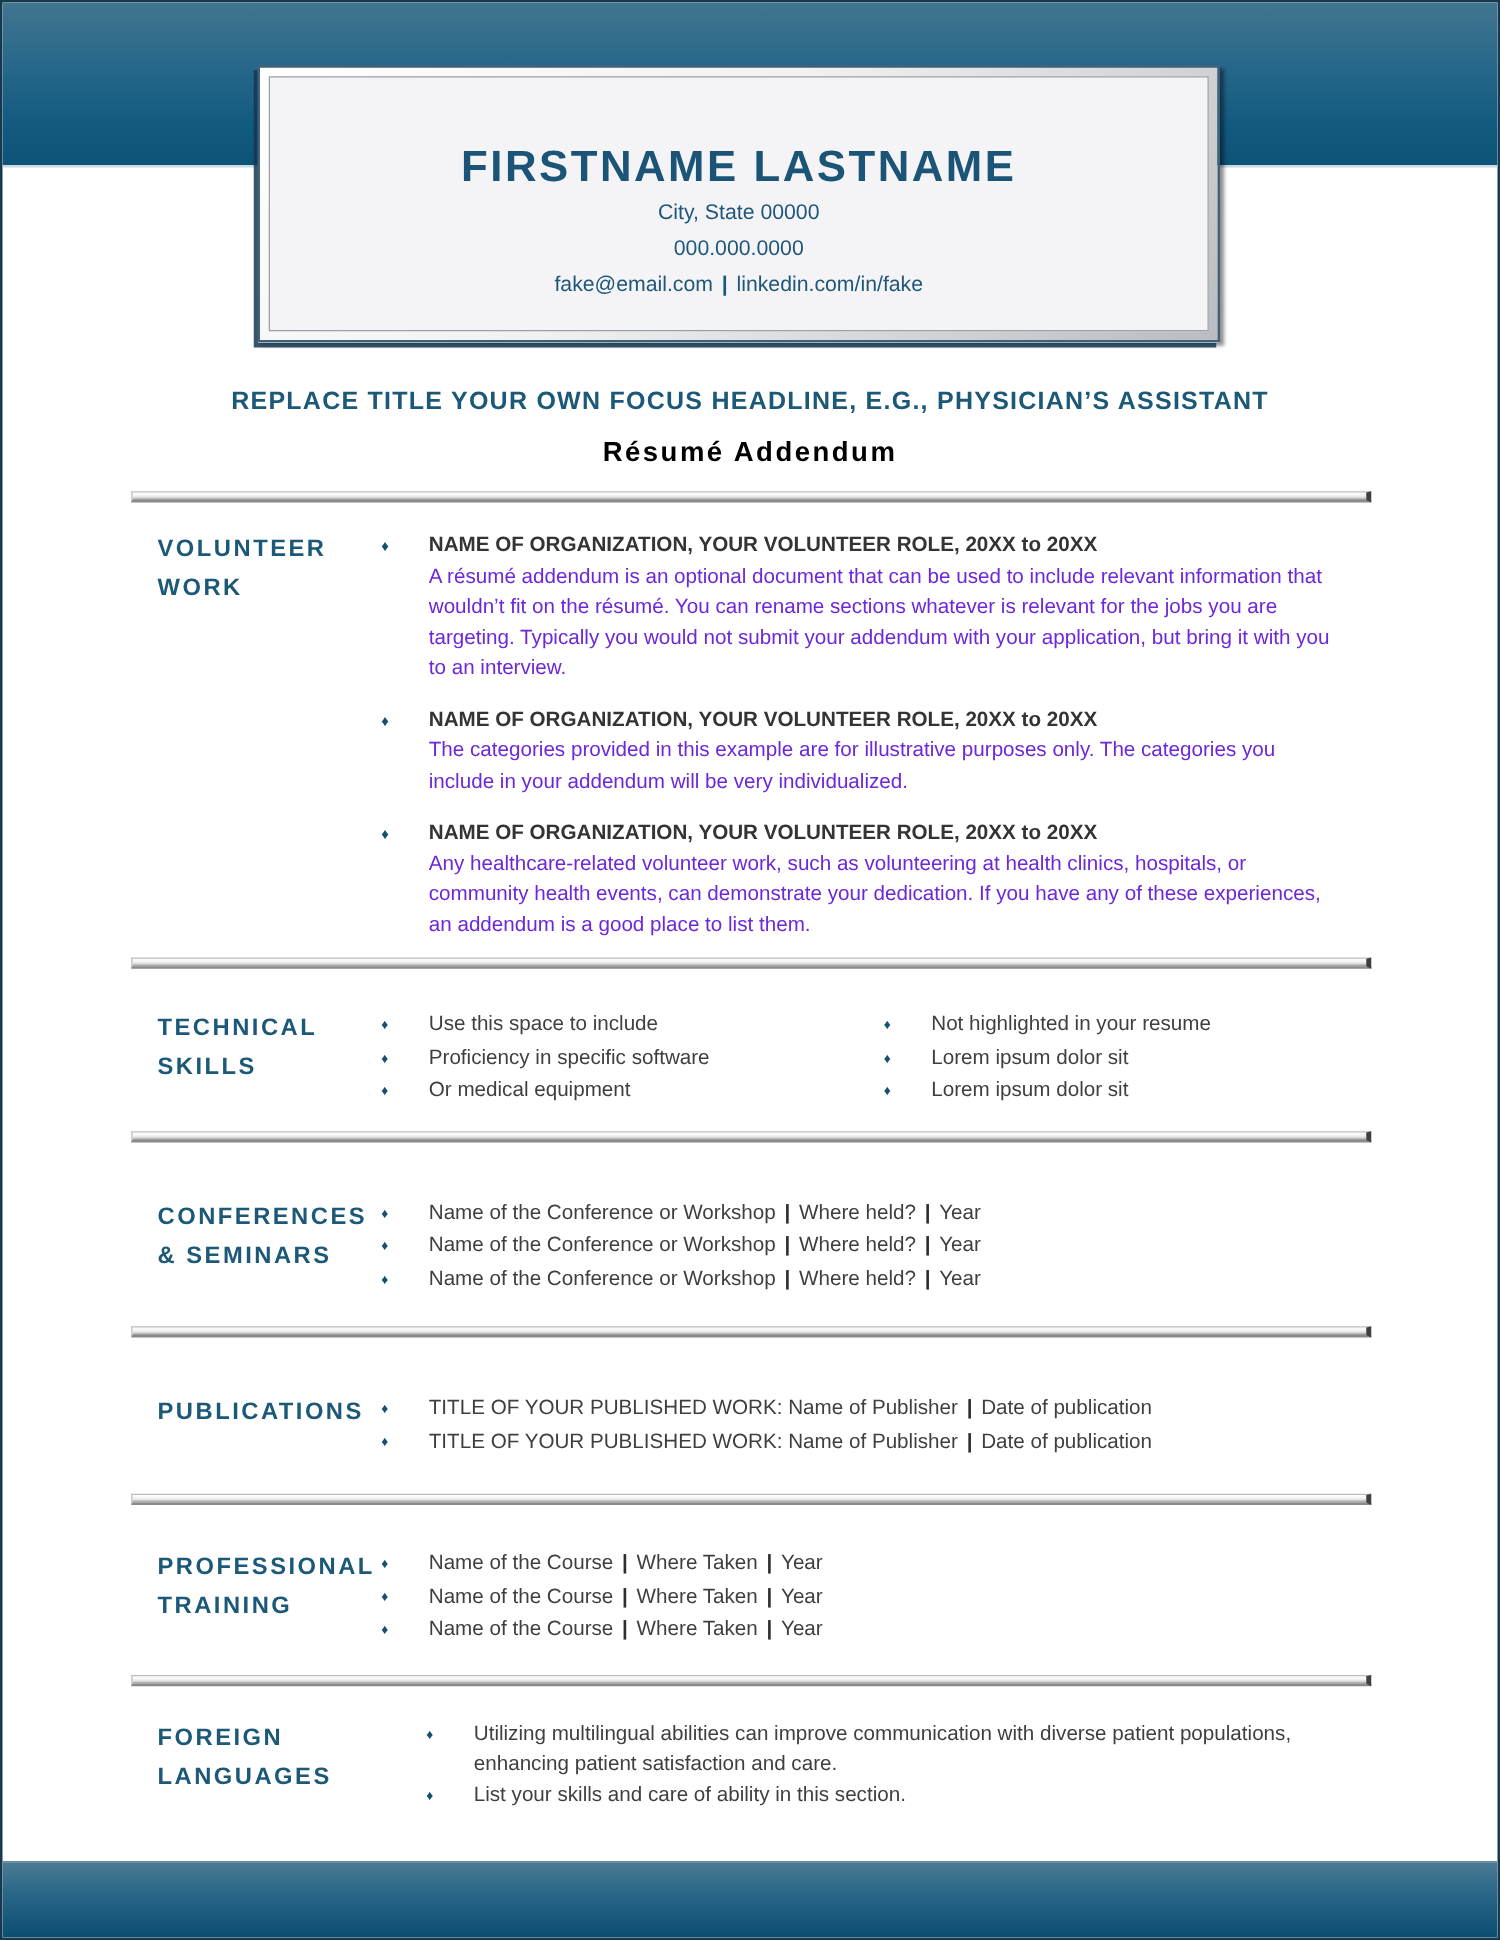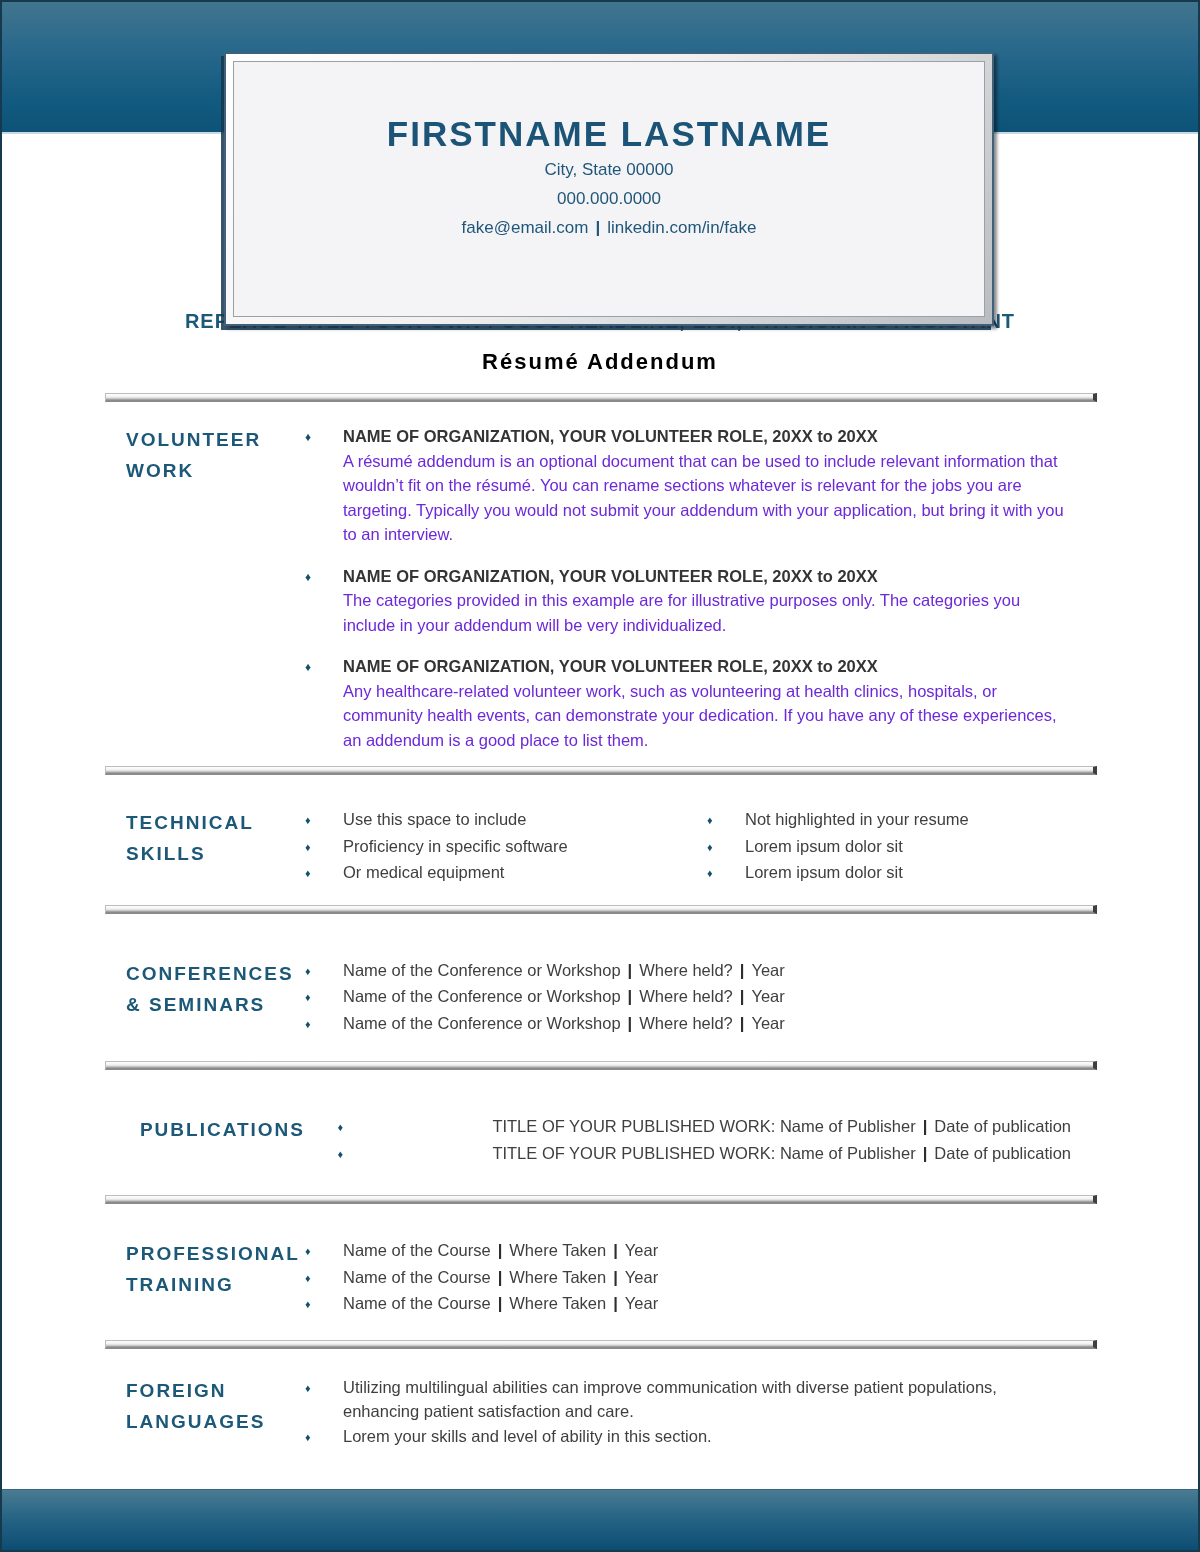--- a/index.html
+++ b/index.html
@@ -19,21 +19,21 @@
     background:linear-gradient(180deg,#41758f 0%,#26678a 40%,#135a80 75%,#0d5377 100%);
     border-bottom:2px solid #c9d9e3;
   }
   .banner-bottom{
     position:absolute;bottom:0;left:0;right:0;height:60px;
     background:linear-gradient(180deg,#4a7b93 0%,#2a6787 40%,#0b4d72 100%);
     border-top:1px solid #3a647e;
   }
   
   .card-frame{
-    position:absolute;left:222px;top:50px;width:770px;height:274px;
+    position:absolute;left:204px;top:50px;width:770px;height:222px;
     box-sizing:border-box;
     background:linear-gradient(135deg,#ffffff 0%,#f1f1f1 45%,#b9bcc0 100%);
     border:2px solid #41607a;
     box-shadow:-3px 4px 0 rgba(21,54,79,.85), 3px 3px 3px rgba(0,0,0,.45);
     padding:7px;
   }
   .card-inner{
     box-sizing:border-box;width:100%;height:100%;
     background:#f4f4f6;border:1px solid #9aa0a6;
     text-align:center;
@@ -68,23 +68,23 @@
     border-right:4px solid #3f3f3f;
     border-bottom:2px solid #8a8a8a;
   }
   .d1{margin-top:18px;} .d2{margin-top:14px;} .d3{margin-top:18px;}
   .d4{margin-top:24px;} .d5{margin-top:28px;} .d6{margin-top:22px;}
   
   .section{display:flex;margin-left:103px;width:992px;box-sizing:border-box;}
   .sec-volunteer{margin-top:22px;justify-content:center;}
   .sec-technical{margin-top:32px;}
   .sec-conferences{margin-top:44px;}
-  .sec-publications{margin-top:44px;text-align:right;}
+  .sec-publications{margin-top:44px;}
   .sec-training{margin-top:34px;}
-  .sec-languages{margin-top:26px;}
+  .sec-languages{margin-top:26px;gap:36px;}
   .sec-label{
     width:200px;box-sizing:border-box;padding-left:21px;flex:none;
     font-size:19px;font-weight:bold;letter-spacing:2px;line-height:31px;
     color:#1c5878;font-stretch:condensed;
   }
   .sec-content{flex:1;min-width:0;padding-right:26px;}
   
   .entry{display:flex;margin-bottom:17px;}
   .entry:last-child{margin-bottom:0;}
   .bullet{
@@ -257,18 +257,18 @@
 
   <div class="section sec-languages">
     <div class="sec-label">FOREIGN LANGUAGES</div>
     <div class="sec-content">
       <div class="row lang">
         <span class="bullet">♦</span>
         <span class="row-text">Utilizing multilingual abilities can improve communication with diverse patient populations, enhancing patient satisfaction and care.</span>
       </div>
       <div class="row lang">
         <span class="bullet">♦</span>
-        <span class="row-text">Lorem your skills and level of ability in this section.</span>
+        <span class="row-text">List your skills and care of ability in this section.</span>
       </div>
     </div>
   </div>
 
 </div>
 
 </body></html>

